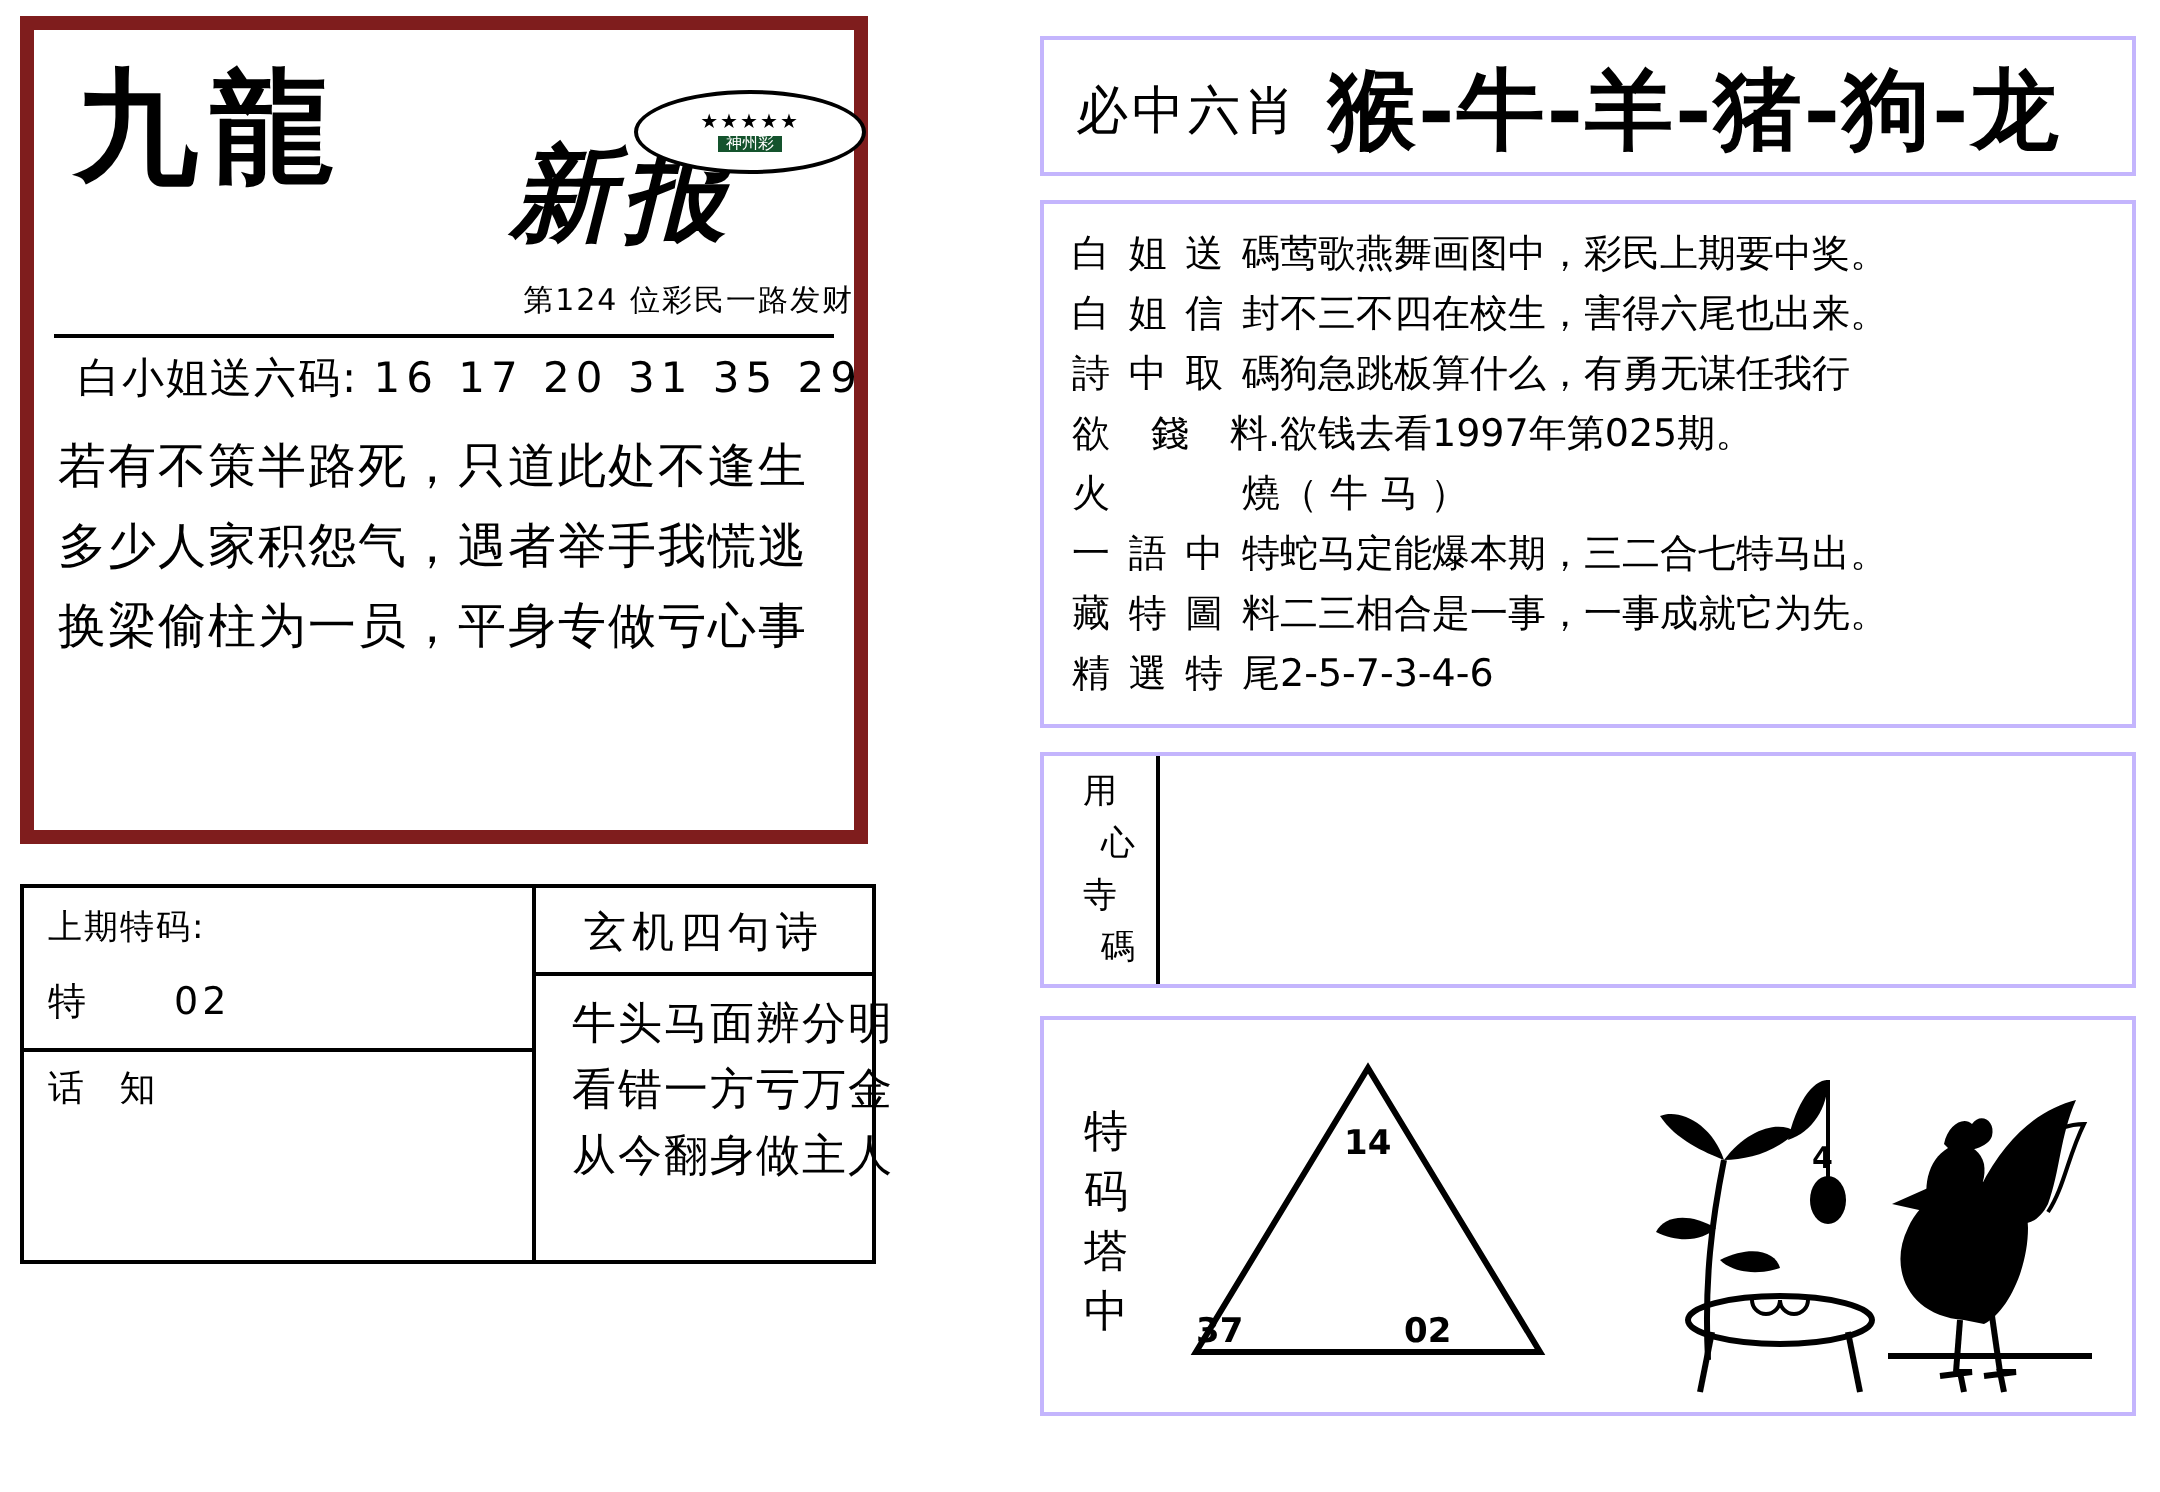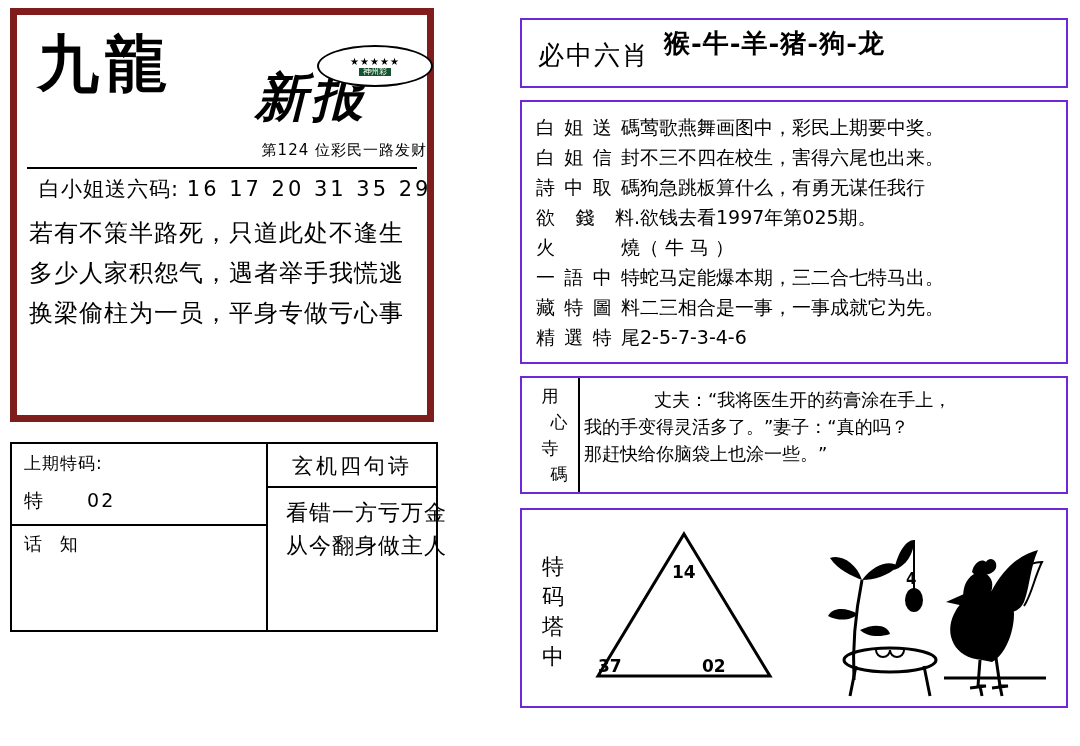--- a/index.html
+++ b/index.html
@@ -75,27 +75,27 @@
     text-align:center;font-size:21px;letter-spacing:3px;padding-top:8px;
   }
   .low-right .hr{position:absolute;left:0;right:0;top:42px;height:2px;background:#000;}
   .low-right .lines{
     position:absolute;left:18px;top:52px;font-size:22px;line-height:33px;
     font-family:"DejaVu Serif","Liberation Serif",serif;letter-spacing:1px;white-space:nowrap;
   }
 
   
   .right{position:absolute;left:520px;top:18px;width:548px;}
-  .r-box{border:2px solid #6d28d9;box-sizing:border-box;}
+  .r-box{border:2px solid #c4b5fd;box-sizing:border-box;}
   .r-top{height:70px;position:relative;width:548px;}
   .r-top .label{
     position:absolute;left:16px;top:18px;font-size:26px;letter-spacing:2px;
   }
   .r-top .zodiac{
-    position:absolute;left:142px;top:6px;font-size:26px;font-weight:bold;
+    position:absolute;left:142px;top:6px;font-size:44px;font-weight:bold;
     letter-spacing:1px;font-family:"DejaVu Serif","Liberation Serif",serif;text-align:right;
   }
   .r-mid{margin-top:12px;width:548px;padding:10px 0 10px 0;position:relative;}
   .r-row{display:flex;align-items:baseline;font-size:19px;line-height:30px;white-space:nowrap;}
   .r-row .k{
     width:118px;padding-left:14px;box-sizing:border-box;
     display:flex;justify-content:space-between;letter-spacing:0;
   }
   .r-row .k span{display:inline-block;}
   .r-row .v{flex:1;}
@@ -160,20 +160,21 @@
           <span>特</span>
           <span class="v">02</span>
         </div>
         <div class="hr"></div>
         <div class="t3">话 知</div>
       </div>
       <div class="low-right">
         <div class="head">玄机四句诗</div>
         <div class="hr"></div>
         <div class="lines">
+          <div>牛头马面辨分明</div>
           <div>看错一方亏万金</div>
           <div>从今翻身做主人</div>
         </div>
       </div>
     </div>
   </div>
 
   <div class="right">
 
     <div class="r-box r-top">
@@ -262,25 +263,20 @@
 
     </div>
 
     <div class="r-box r-joke">
       <div class="joke-key">
         <span>用</span>
         <span class="c2">心</span>
         <span>寺</span>
         <span class="c2">碼</span>
       </div>
-      <div class="joke-body">
-        <div class="ind">丈夫：“我将医生开的药膏涂在手上，</div>
-        <div>我的手变得灵活多了。”妻子：“真的吗？</div>
-        <div>那赶快给你脑袋上也涂一些。”</div>
-      </div>
     </div>
 
     <div class="r-box r-pic">
       <div class="pic-label">
         <span>特码塔中</span>
       </div>
 
       <svg width="220" height="190" style="position:absolute;left:52px;top:6px;">
         <polygon points="110,18 196,160 24,160" fill="none" stroke="#000" stroke-width="3"></polygon>
       </svg>

